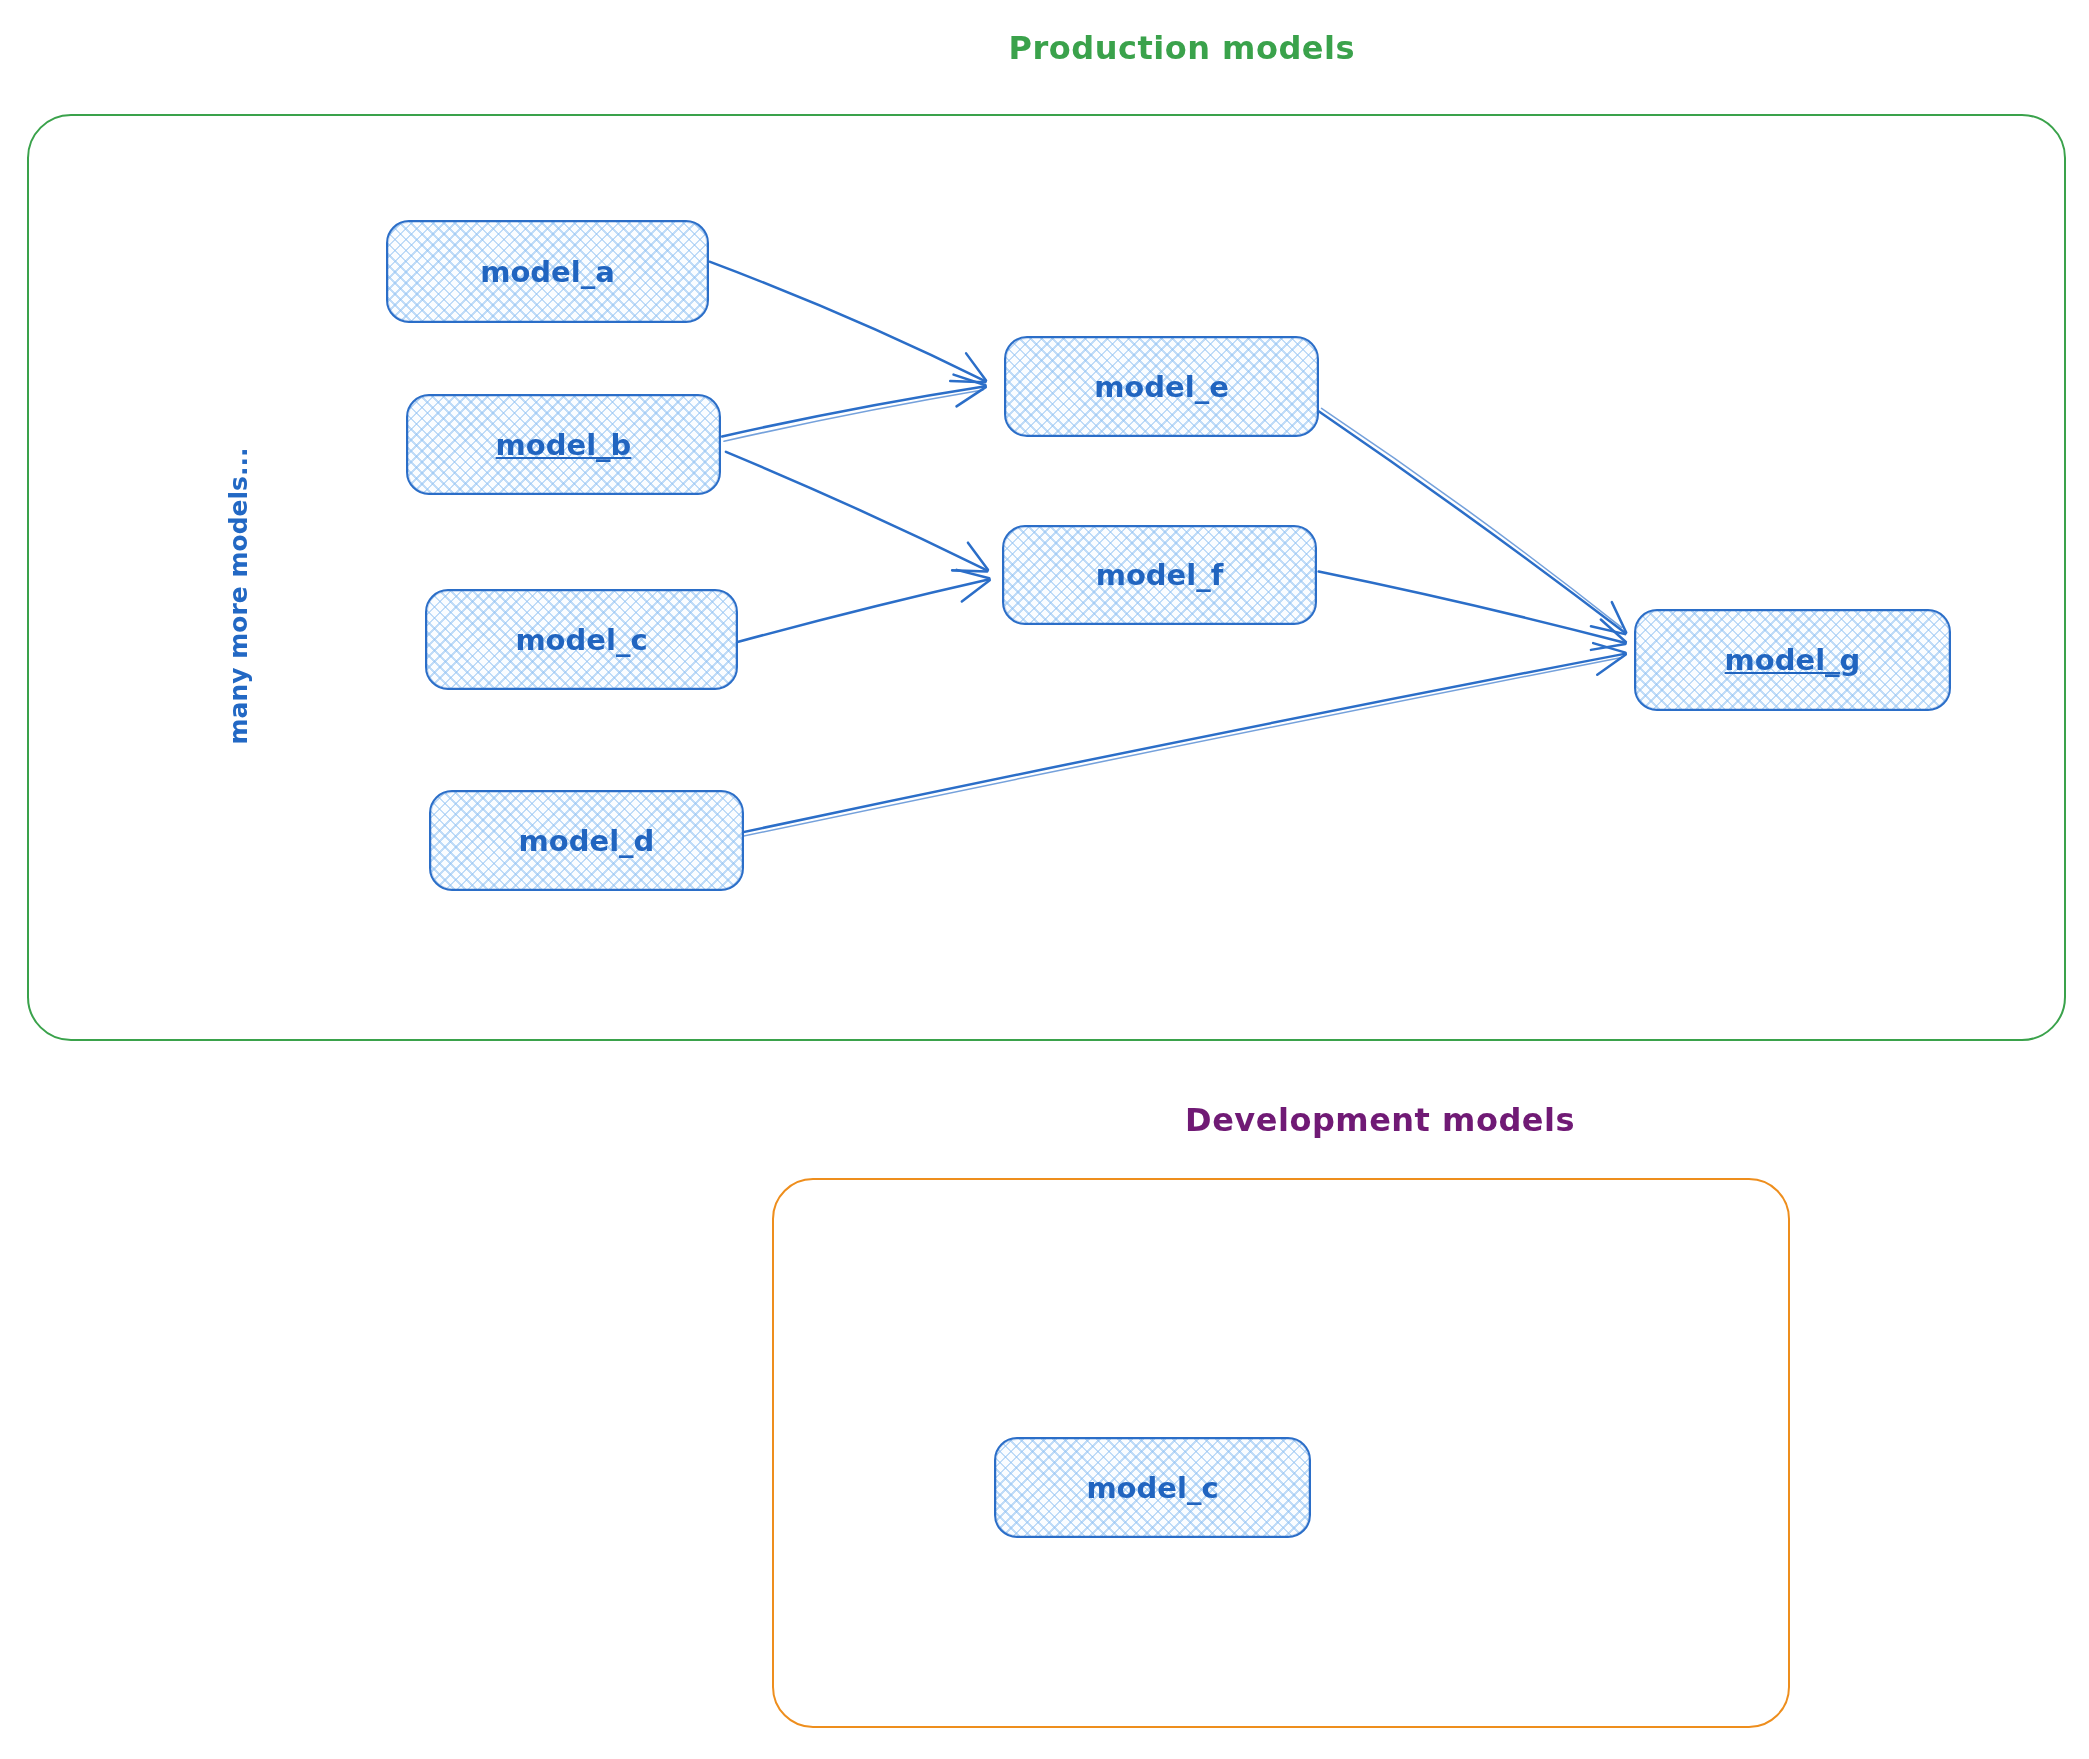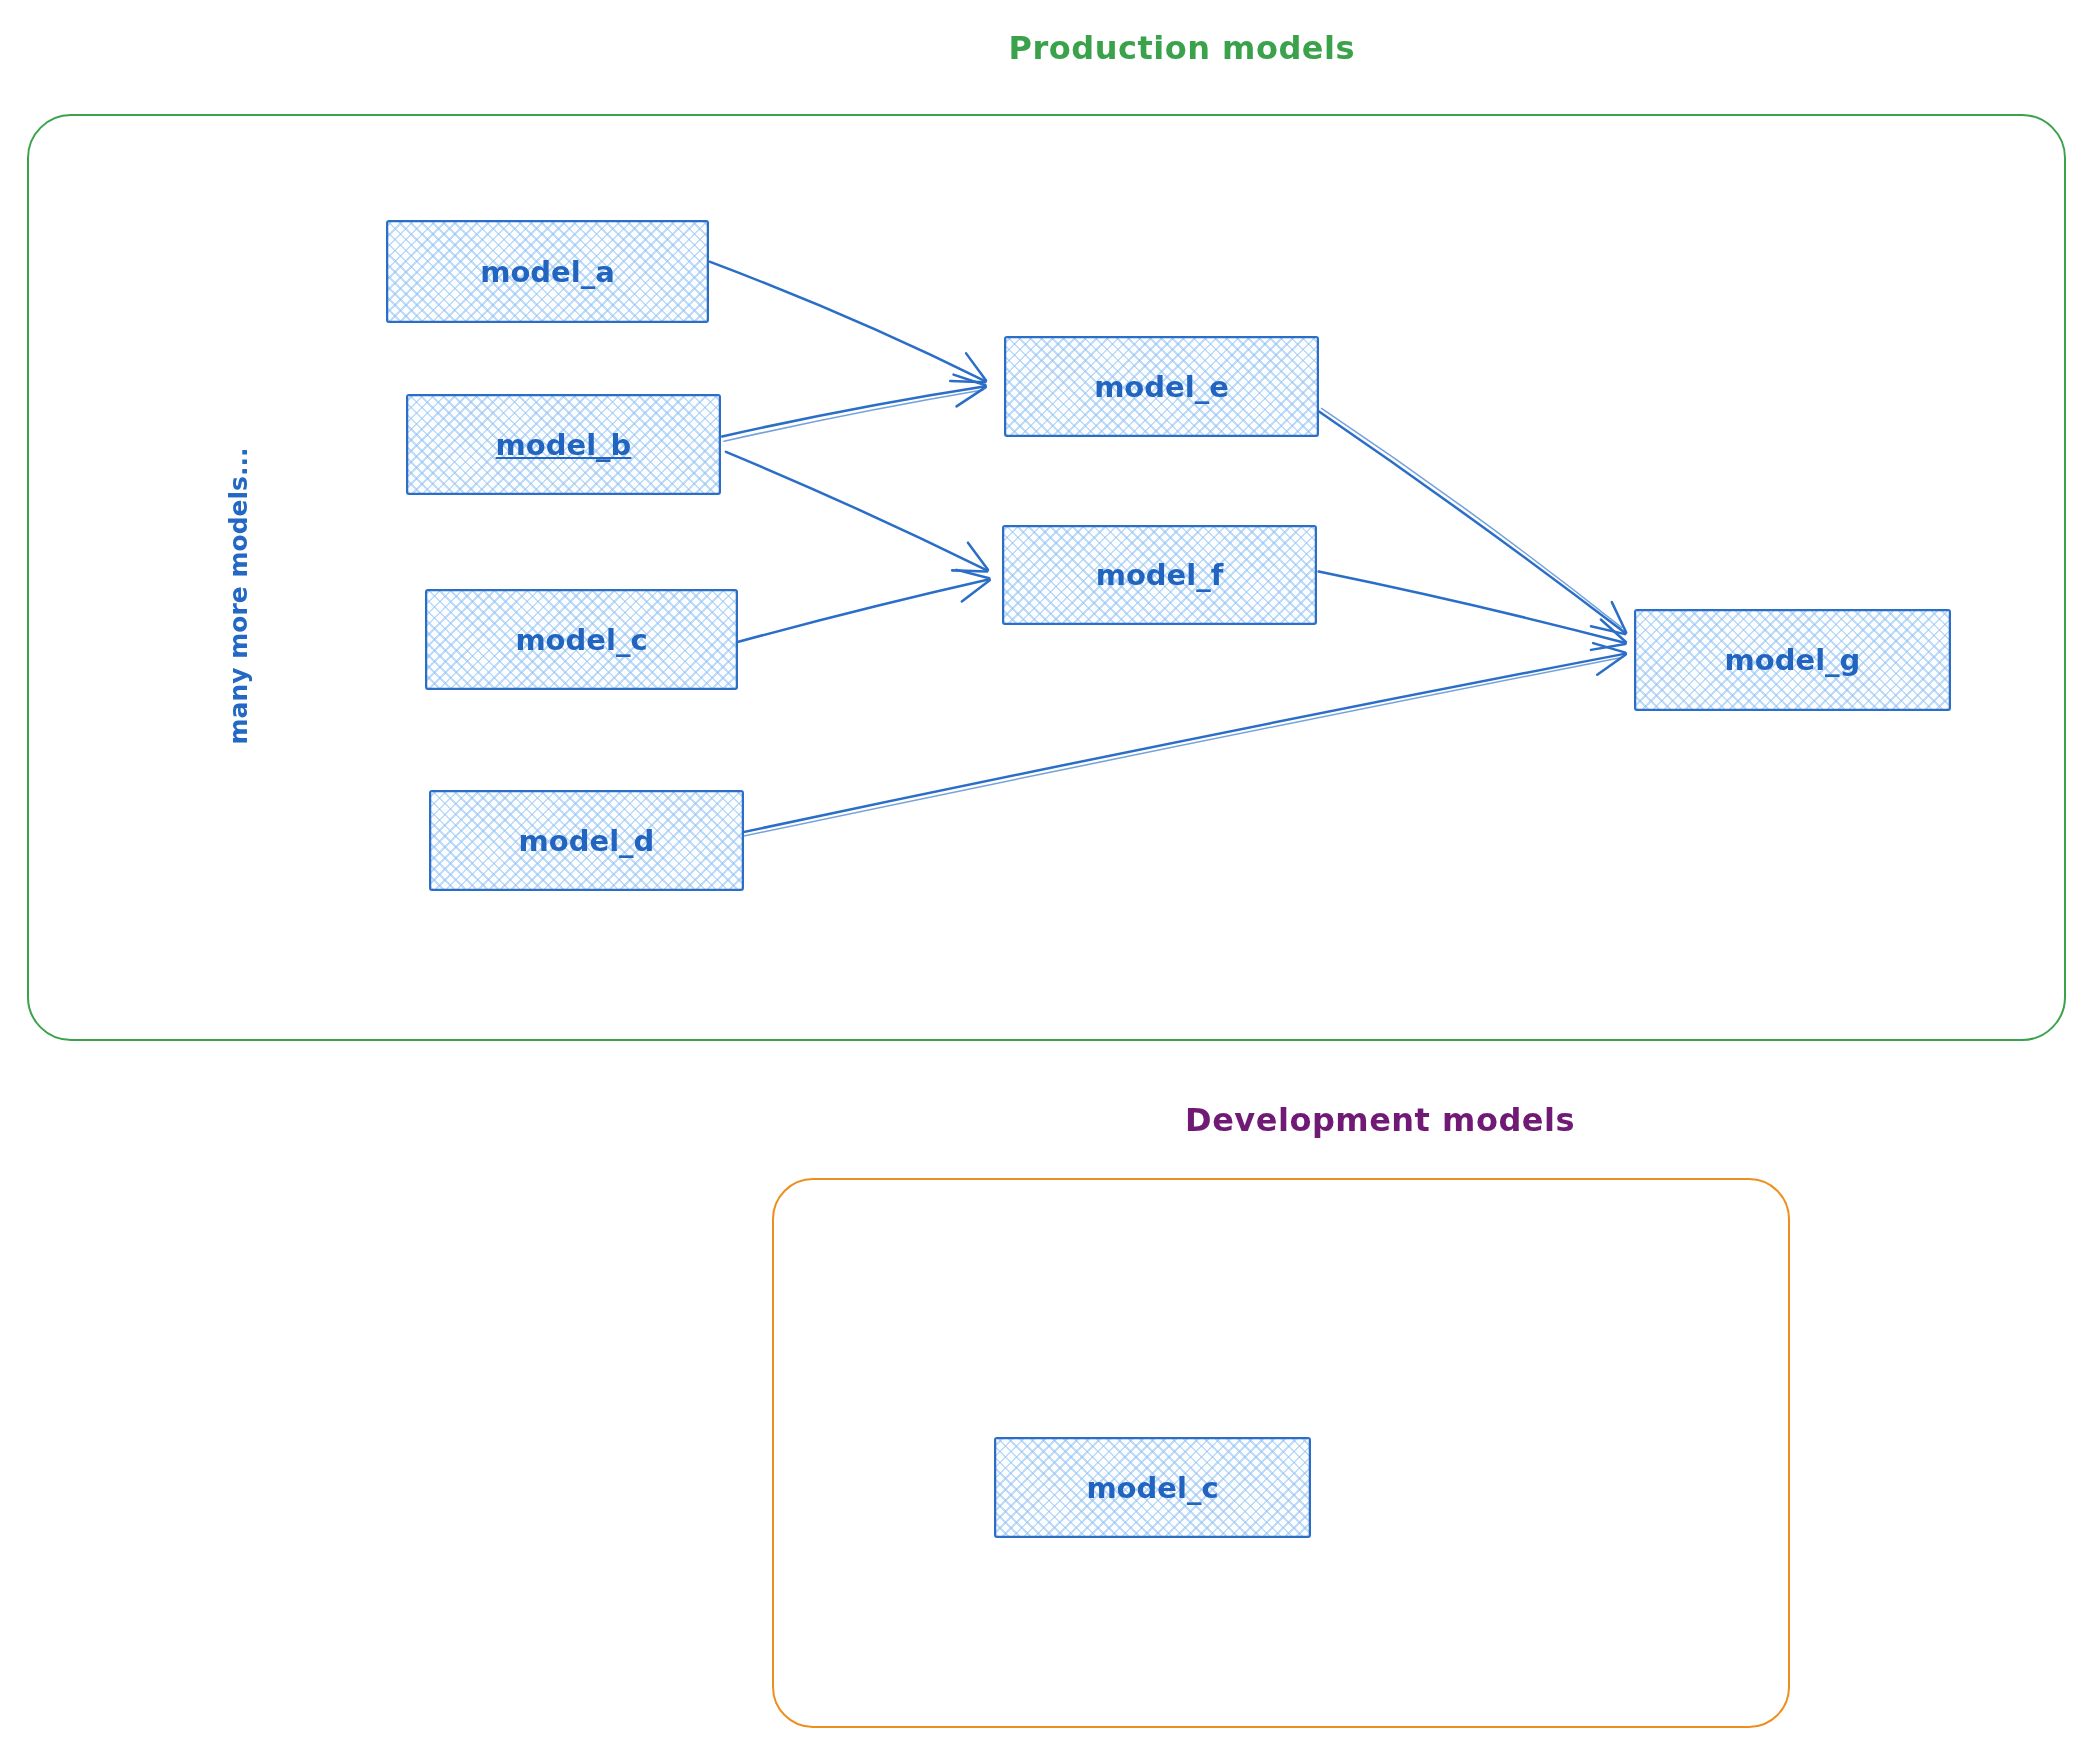--- a/index.html
+++ b/index.html
@@ -48,40 +48,40 @@
     transform-origin: center center;
     text-align: center;
     color: #2268c4;
     font-size: 25px;
     font-weight: 600;
     white-space: nowrap;
   }
   .node {
     position: absolute;
     border: 2.9px solid #2b6ec8;
-    border-radius: 3px;
+    border-radius: 23px;
     display: flex;
     align-items: center;
     justify-content: center;
     color: #2165c0;
     font-size: 29px;
     font-weight: 600;
     background:
       repeating-linear-gradient(45deg, rgba(144,193,242,0.55) 0px, rgba(144,193,242,0.55) 1.9px, transparent 1.9px, transparent 7.7px),
       repeating-linear-gradient(-45deg, rgba(144,193,242,0.55) 0px, rgba(144,193,242,0.55) 1.9px, transparent 1.9px, transparent 7.7px),
       #fbfdff;
     box-shadow: inset 0 0 0 1px rgba(43,110,200,0.25);
   }
   .node-model-a { left: 386px; top: 220px; width: 319px; height: 99px; }
   .node-model-b { left: 406px; top: 394px; width: 311px; height: 97px; text-decoration: underline; }
   .node-model-c { left: 425px; top: 589px; width: 309px; height: 97px; }
   .node-model-d { left: 417px; top: 790px; width: 311px; height: 97px; margin-left: 12px; }
   .node-model-e { left: 1004px; top: 336px; width: 311px; height: 97px; }
   .node-model-f { left: 1002px; top: 525px; width: 311px; height: 96px; }
-  .node-model-g { left: 1634px; top: 609px; width: 313px; height: 98px; }
+  .node-model-g { left: 1634px; top: 609px; width: 313px; height: 98px; text-decoration: underline; }
   .node-dev-model-c { left: 994px; top: 1437px; width: 313px; height: 97px; }
   svg.edges {
     position: absolute;
     left: 0; top: 0;
     width: 2089px;
     height: 1759px;
     pointer-events: none;
   }
   svg.edges path {
     fill: none;

